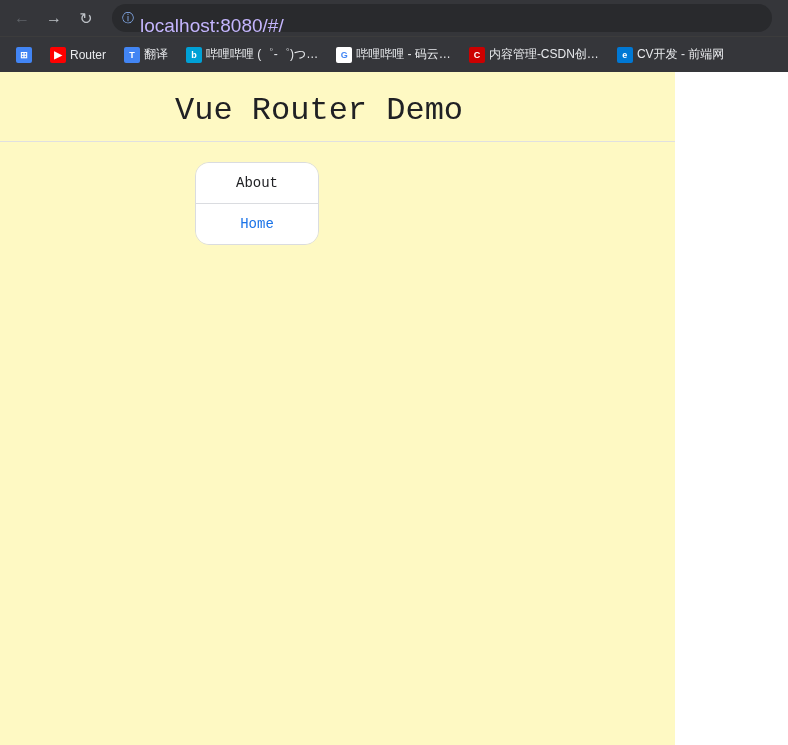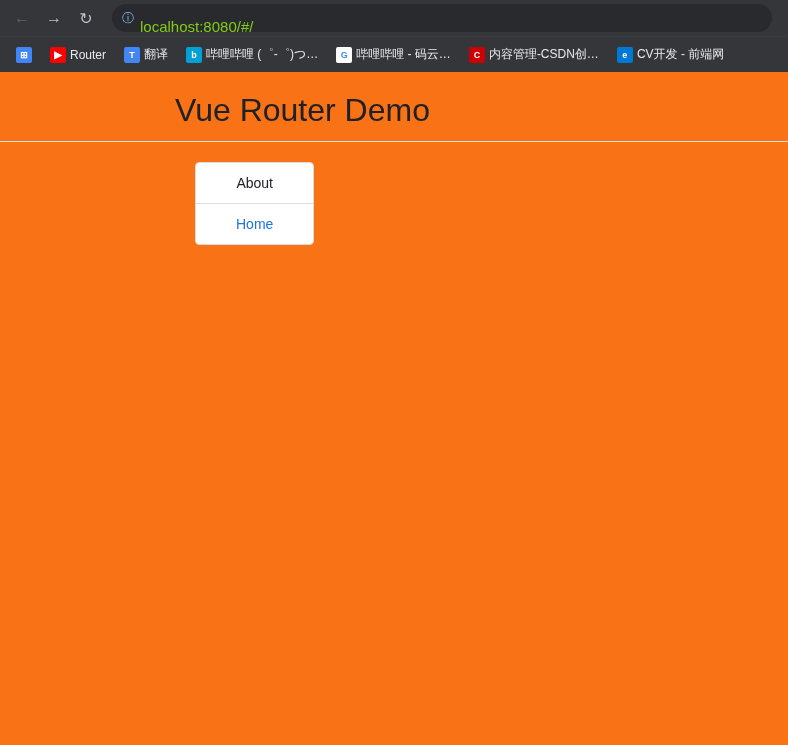--- a/index.html
+++ b/index.html
@@ -61,22 +61,22 @@
       gap: 6px;
       margin: 0 8px;
     }
 
     .address-icon {
       color: #8ab4f8;
       font-size: 12px;
     }
 
     .address-text {
-      color: #84cc16;
-      font-size: 15px;
+      color: #c4b5fd;
+      font-size: 19px;
       margin-top: 16px;
     }
 
     
     .bookmarks-bar {
       height: 36px;
       background: #35363a;
       border-top: 1px solid #3c3c3c;
       display: flex;
       align-items: center;
@@ -146,45 +146,46 @@
     }
 
     .favicon-edge {
       background: #0078d4;
       color: white;
       font-size: 9px;
     }
 
     
     .page-content {
-      background: #f97316;
-      width: 788px;
+      background: #fef9c3;
+      width: 675px;
       min-height: 673px;
       padding: 20px 0;
+      font-family: Liberation Mono, monospace;
     }
 
     .page-title {
       font-size: 32px;
       font-weight: 400;
       color: #202124;
       margin-bottom: 12px;
       padding-left: 175px;
     }
 
     .title-divider {
       border: none;
       border-top: 1px solid #e0e0e0;
       margin: 0 0 20px 0;
     }
 
     .nav-links-container {
       margin-left: 195px;
       border: 1px solid #dadce0;
       display: inline-block;
-      border-radius: 4px;
+      border-radius: 14px;
       overflow: hidden;
     }
 
     .nav-link-item {
       display: block;
       padding: 12px 40px;
       font-size: 14px;
       text-decoration: none;
       border-bottom: 1px solid #dadce0;
       cursor: pointer;

